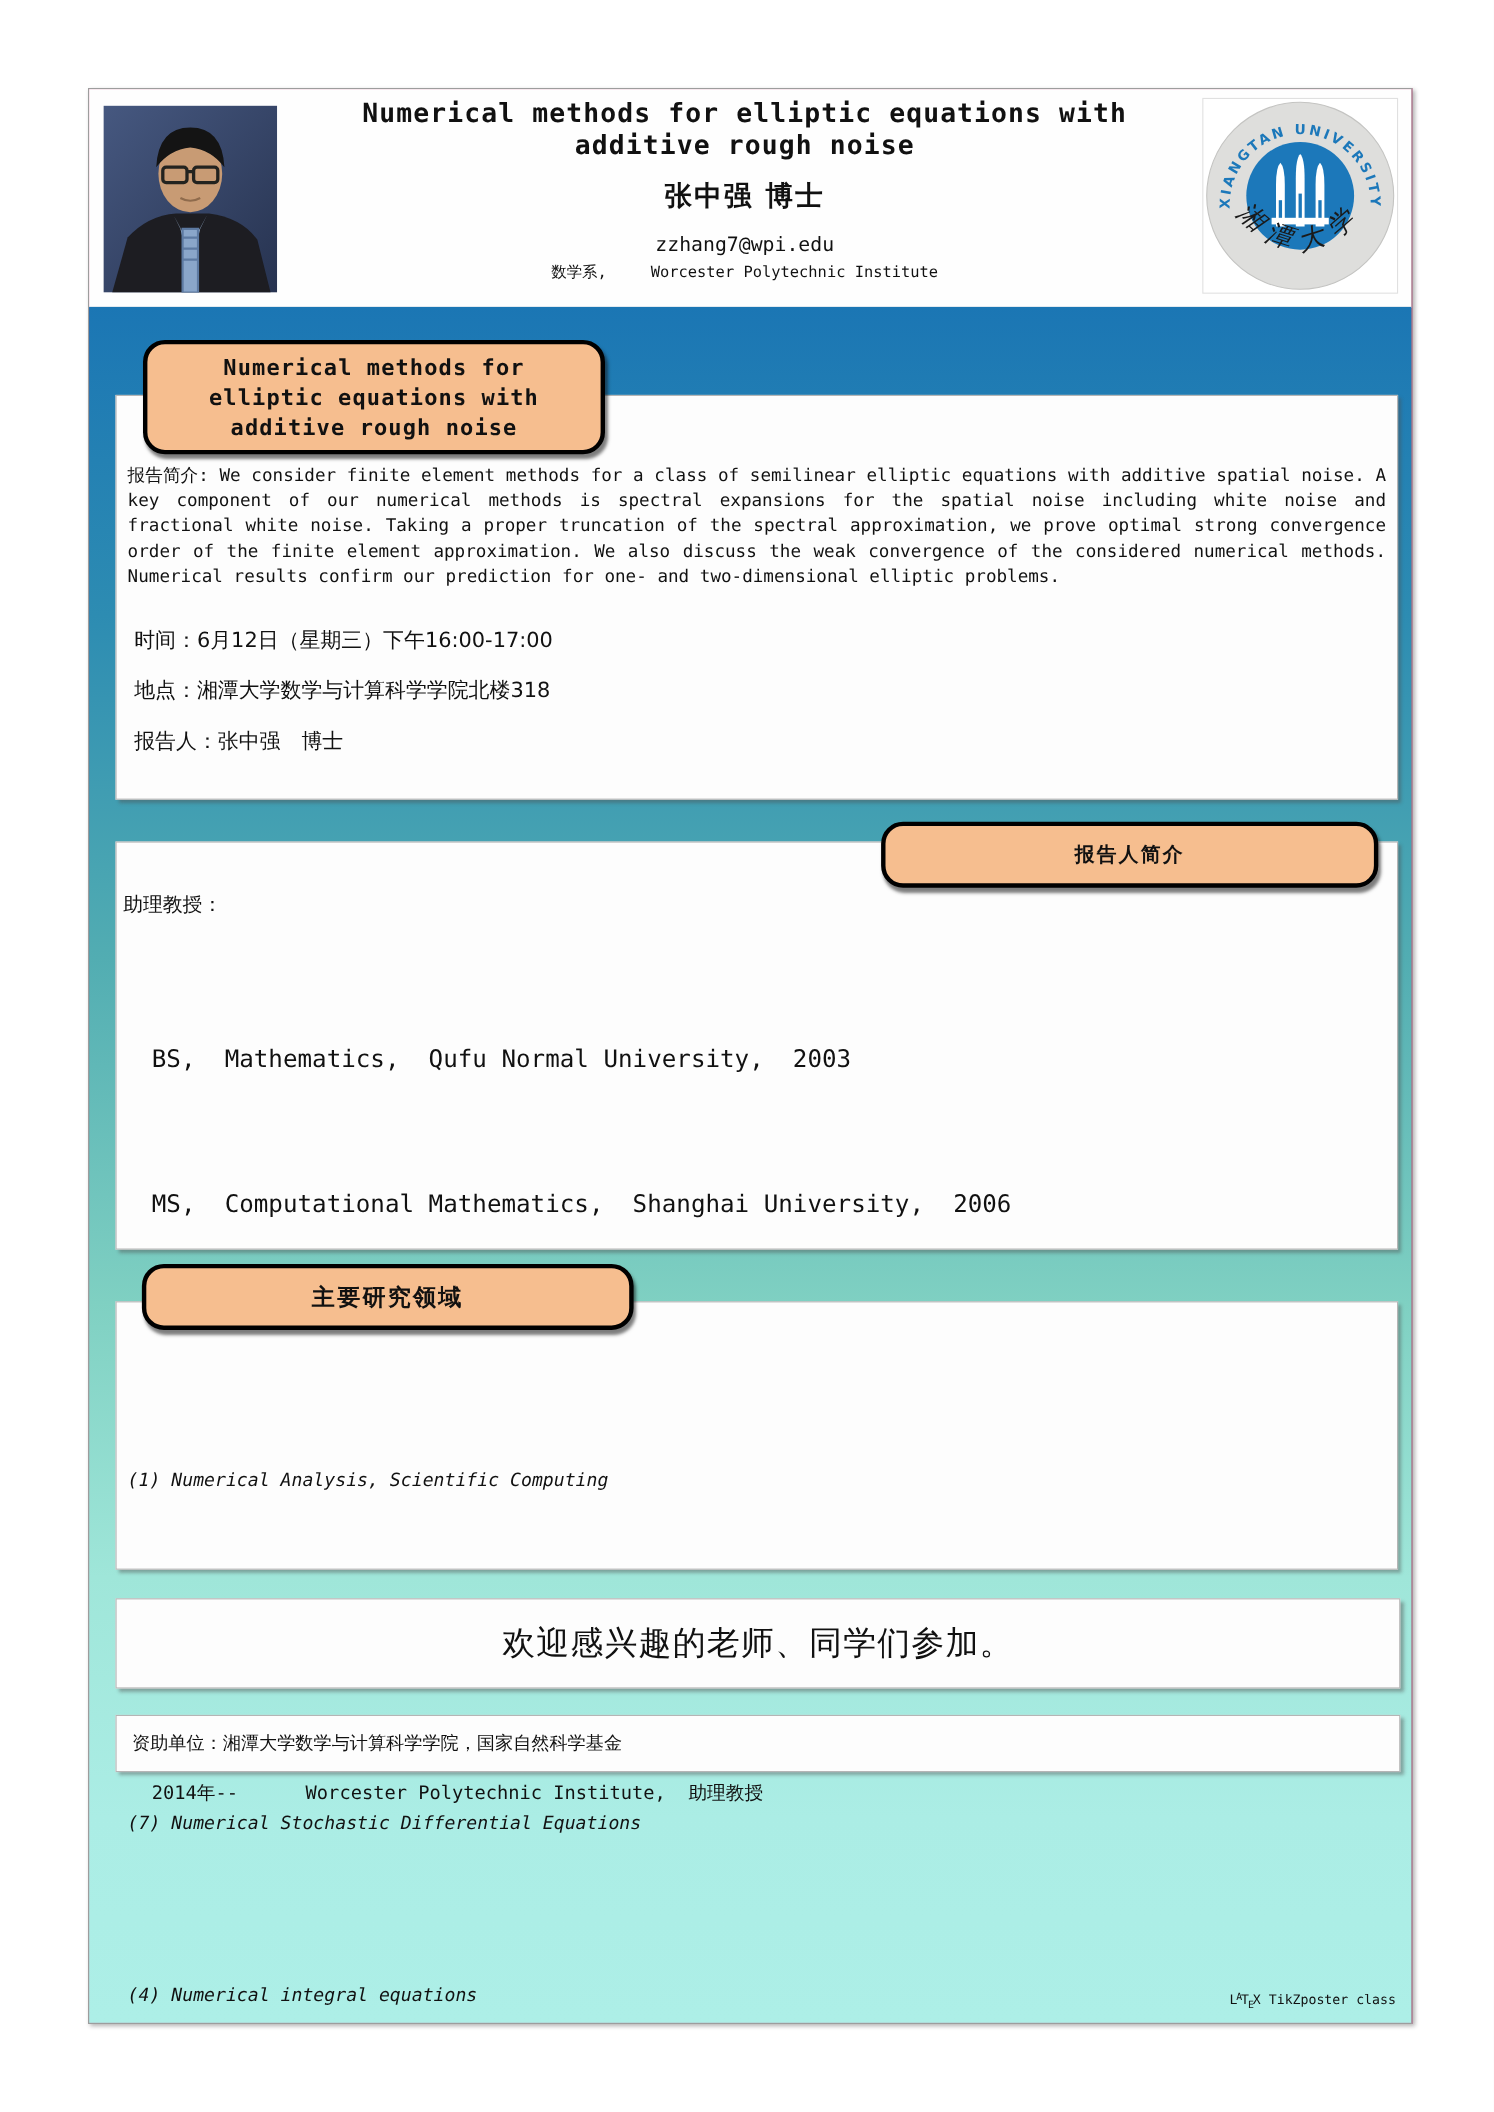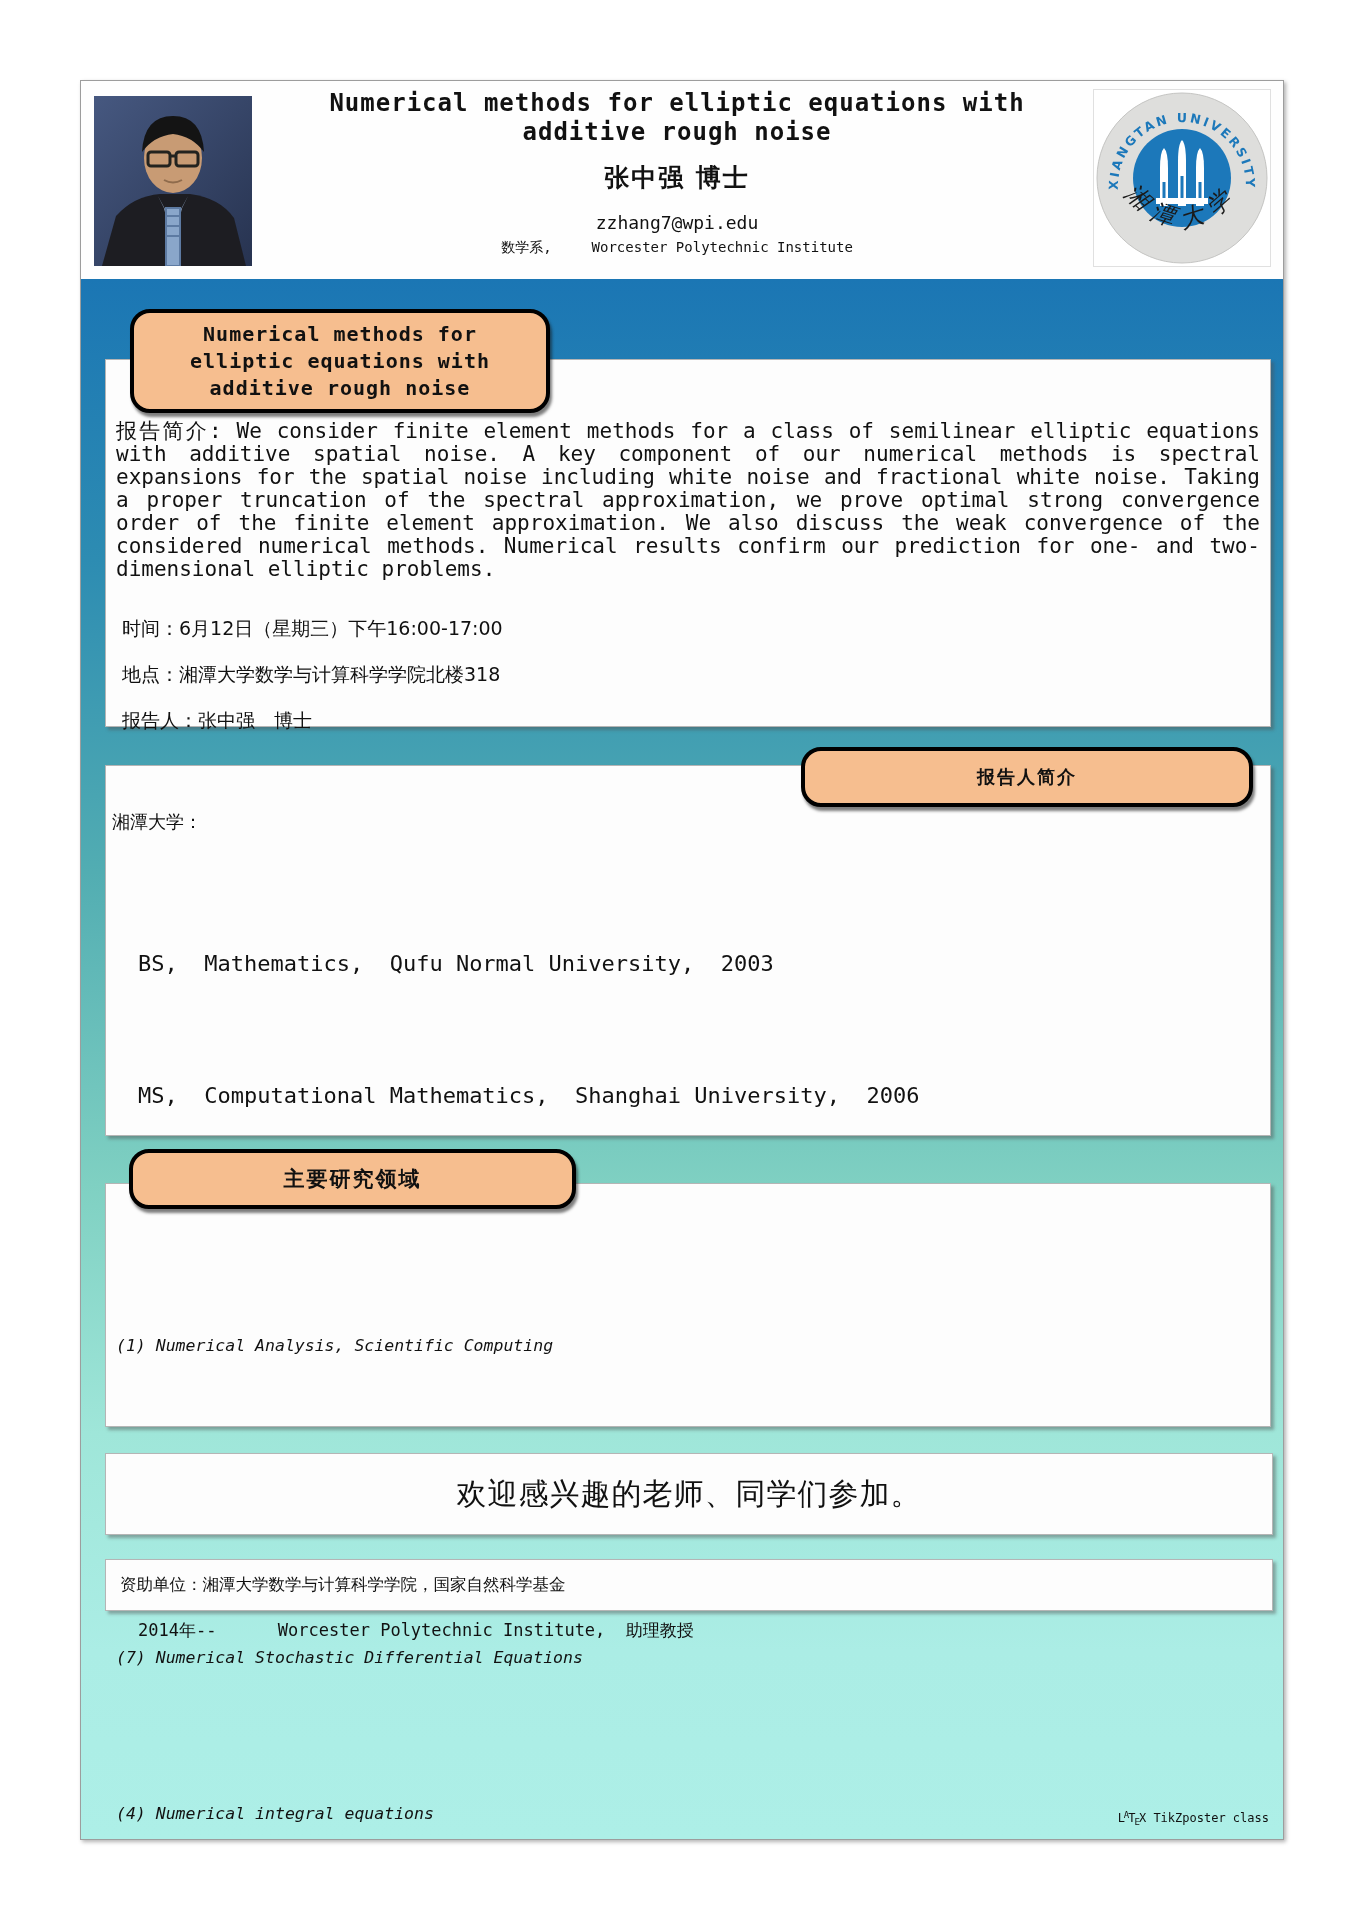--- a/index.html
+++ b/index.html
@@ -25,21 +25,21 @@
         background:linear-gradient(180deg,#1b76b4 0%,#2d8cb2 18%,#52adb2 38%,#7fd0c2 58%,
                    #9fe6d9 74%,#abede5 88%,#adefe7 100%);}
   .whitebox{position:absolute;background:#fdfdfd;border:1px solid #b5b5b5;z-index:1;
             box-shadow:3px 3px 3px rgba(80,80,80,.45);}
   .orangebox{position:absolute;background:#f6be8f;border:4px solid #000;border-radius:20px;
              box-shadow:2px 4px 3px rgba(20,20,20,.55);z-index:3;display:flex;
              align-items:center;justify-content:center;text-align:center;}
   .ob1{left:49px;top:30px;width:420px;height:104px;font-size:20px;font-weight:bold;
        line-height:27px;letter-spacing:1px;padding:0 14px;box-sizing:border-box;}
   .wb1{left:24px;top:80px;width:1166px;height:368px;box-sizing:border-box;padding:60px 10px 0 10px;}
-  .abstract{font-size:21px;line-height:23px;text-align:justify;white-space:normal;}
+  .abstract{font-size:16px;line-height:23px;text-align:justify;white-space:normal;}
   .infolines{margin-top:24px;font-size:19px;line-height:46px;padding-left:6px;
              font-family:"DejaVu Sans","Liberation Sans",sans-serif;}
   .ob2{left:720px;top:468px;width:444px;height:52px;font-size:18px;font-weight:bold;
        letter-spacing:2px;font-family:"DejaVu Sans","Liberation Sans",sans-serif;}
   .wb2{left:24px;top:486px;width:1166px;height:371px;box-sizing:border-box;padding:44px 10px 0 6px;}
   .sec-label{font-size:18px;font-family:"DejaVu Sans","Liberation Sans",sans-serif;}
   .edu-list{margin:20px 0 0 0;font-size:22px;line-height:44px;white-space:pre-wrap;padding-left:26px;}
   .work-label{margin-top:18px;}
   .work-list{margin-top:8px;font-size:17px;line-height:44px;white-space:pre-wrap;padding-left:26px;}
   .ob3{left:48px;top:870px;width:439px;height:52px;font-size:21px;font-weight:bold;
@@ -140,21 +140,21 @@
           <div>时间：6月12日（星期三）下午16:00-17:00</div>
           <div>地点：湘潭大学数学与计算科学学院北楼318</div>
           <div>报告人：张中强　博士</div>
         </div>
       </div>
 
       <div class="orangebox ob2">
         <span>报告人简介</span>
       </div>
       <div class="whitebox wb2">
-        <div class="sec-label">湘潭大学：</div>
+        <div class="sec-label">助理教授：</div>
         <div class="edu-list">
           <div>BS,  Mathematics,  Qufu Normal University,  2003</div>
           <div>MS,  Computational Mathematics,  Shanghai University,  2006</div>
           <div>PhD,  Mathematics,  Shanghai University,  2011</div>
           <div>PhD,  Applied Mathematics,  Brown University,  2014</div>
         </div>
         <div class="sec-label work-label">工作经历：</div>
         <div class="work-list">
           <div>2014年--      Worcester Polytechnic Institute,  助理教授</div>
         </div>

